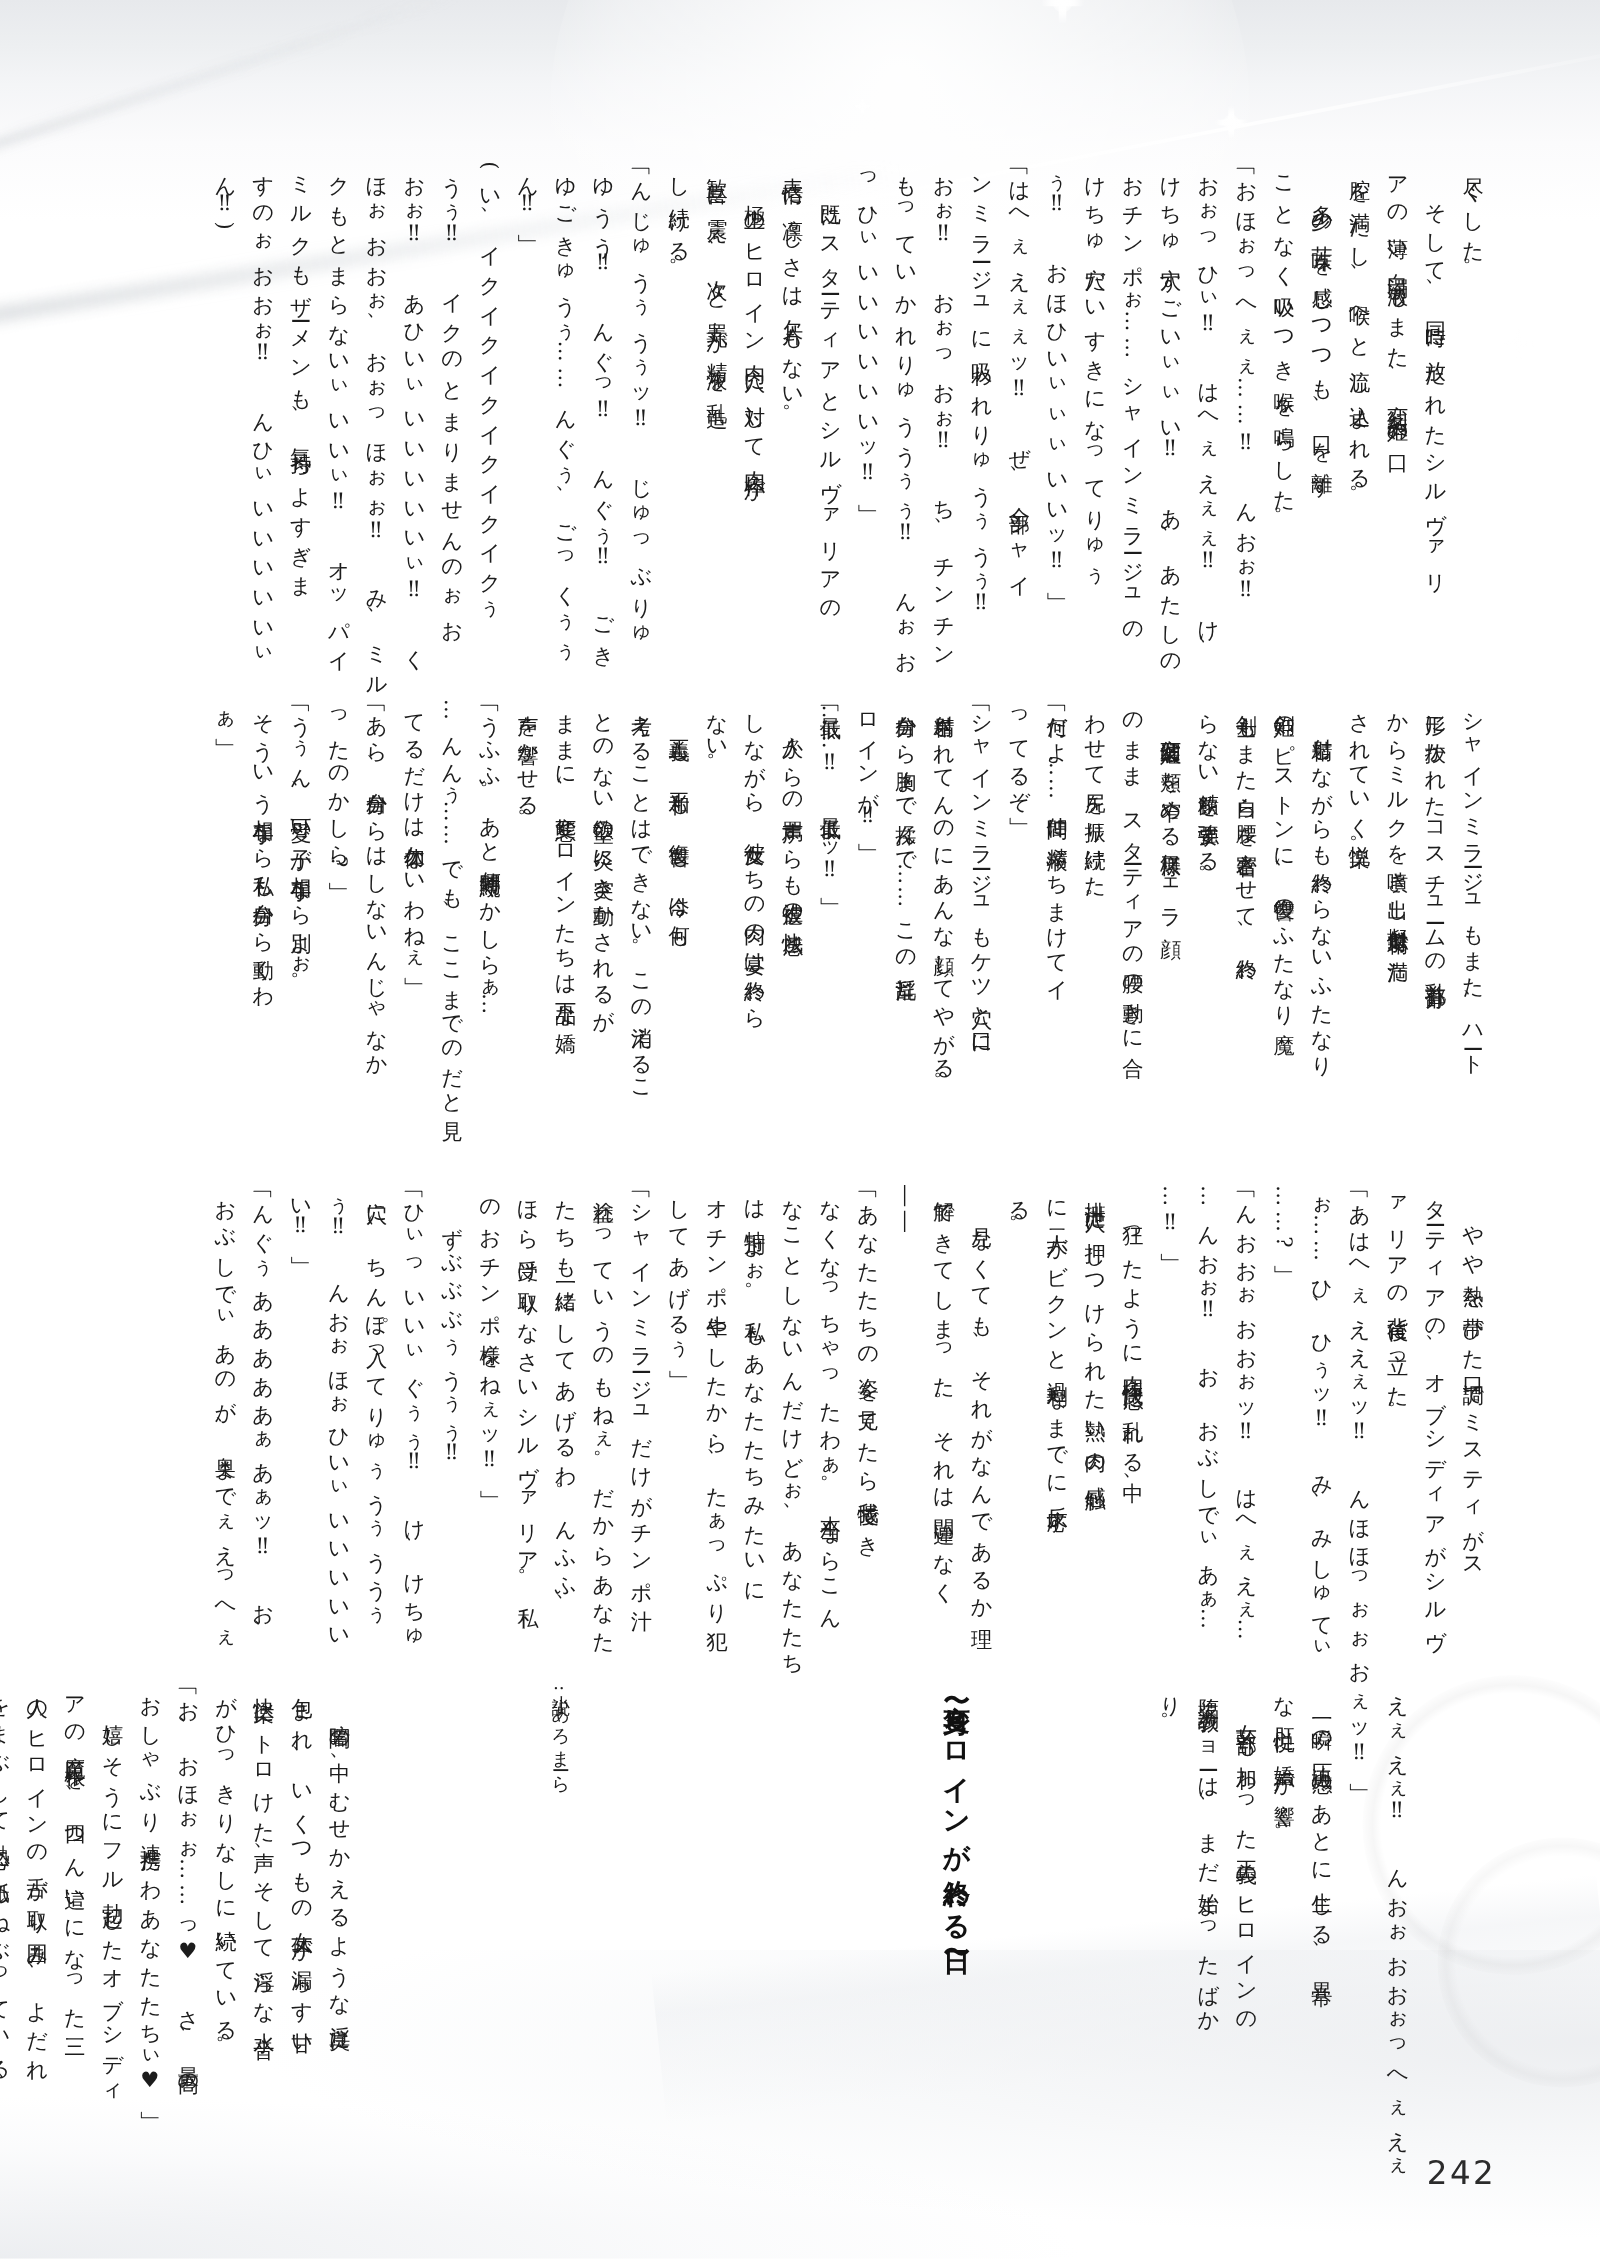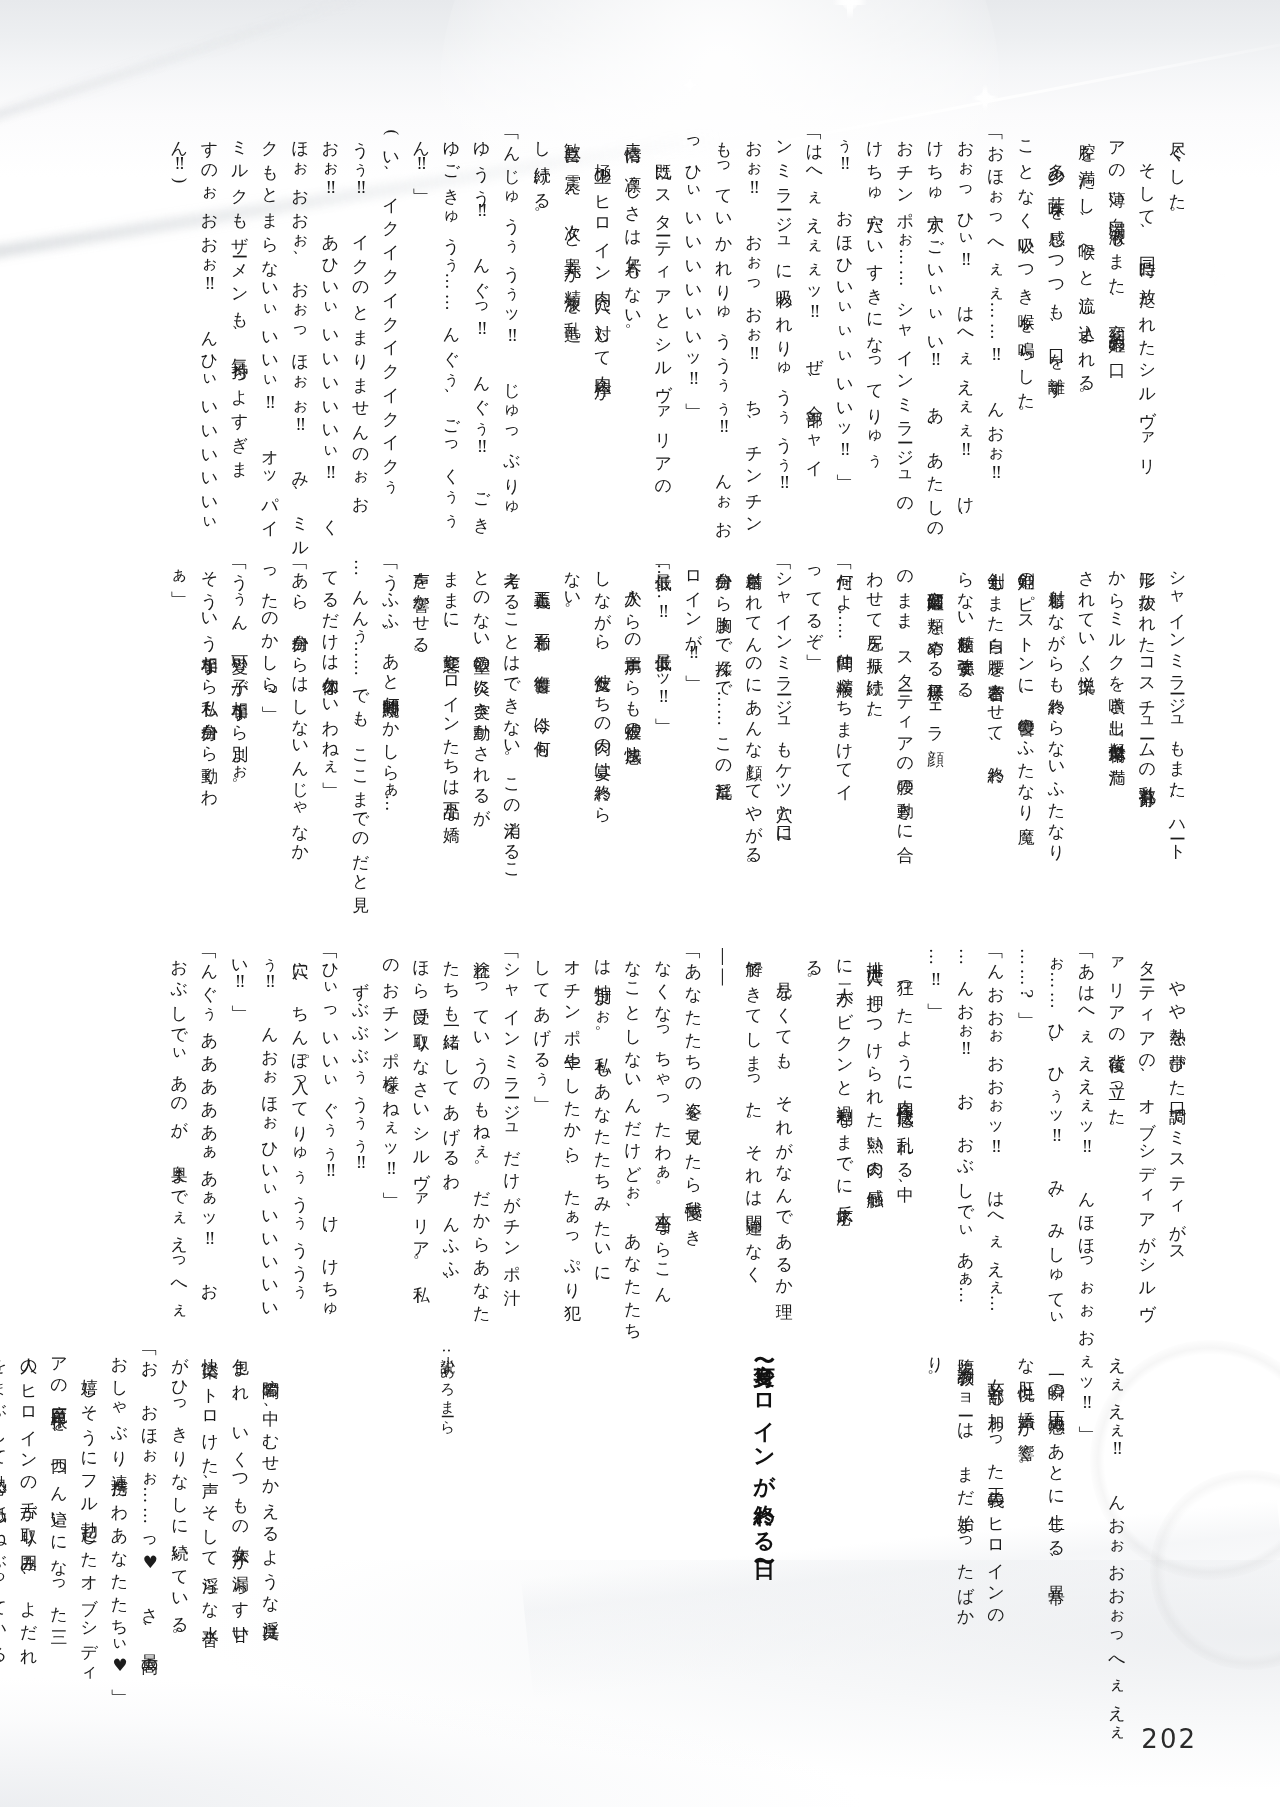--- a/index.html
+++ b/index.html
@@ -242,13 +242,13 @@
 キきますのね♥　れろ♥　はぷっ♥」
 　血管がビキビキに浮いた幹に、うっ
 とりした瞳でキスを繰り返すスターテ
 ィア。孤高の誇りをかなぐり捨て、媚
 びるように舌先をカリ首付近でチロチ
 ロ動かすシルヴァリア。まるで恋人に
 奉仕するように、パンパンに張った赤
 黒い亀頭をお上品な唇でお下品にねっ</div>
 </div>
 
-<div class="page-num">202</div>
+<div class="page-num">242</div>
 
 </body></html>

